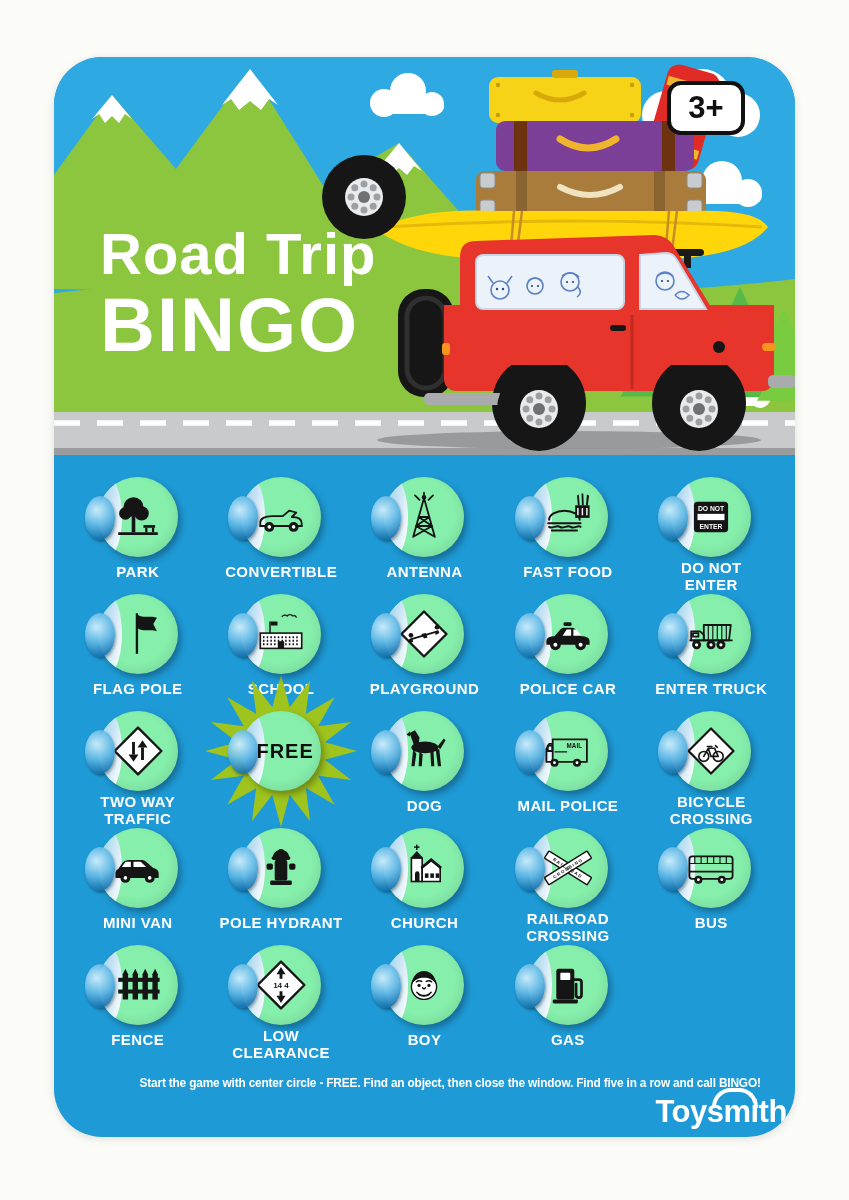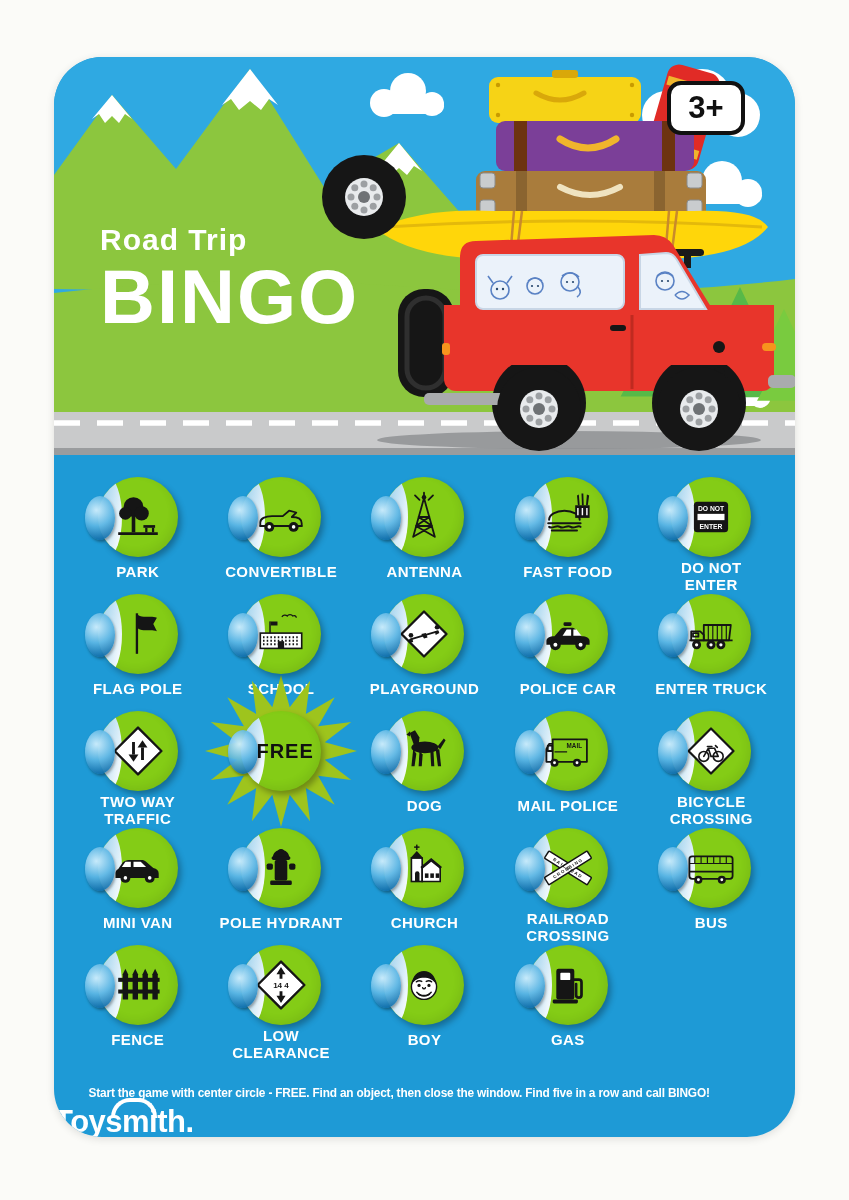--- a/index.html
+++ b/index.html
@@ -11,40 +11,40 @@
   }
   .card{
     position:absolute;left:54px;top:57px;width:741px;height:1080px;
     background:#1e9ad6;border-radius:48px;overflow:hidden;
     box-shadow:0 2px 8px rgba(0,0,0,.12);
   }
   
   .header-scene{position:absolute;left:0;top:0;width:741px;height:398px;}
   .scene-svg{position:absolute;left:0;top:0;}
   .title{position:absolute;left:46px;top:168px;color:#fff;line-height:1;}
-  .title-line1{font-size:30px;font-weight:bold;letter-spacing:1px;}
+  .title-line1{font-size:58px;font-weight:bold;letter-spacing:1px;}
   .title-line2{font-size:76px;font-weight:bold;letter-spacing:2px;margin-top:4px;}
   .age-badge{
     position:absolute;top:24px;right:50px;width:70px;height:46px;
     display:flex;align-items:center;justify-content:center;
     background:#fff;border:4px solid #111;border-radius:14px;
     font-size:31px;font-weight:bold;color:#111;
   }
   
   .grid{
     position:absolute;left:0;top:398px;width:741px;
     display:grid;grid-template-columns:repeat(5,1fr);
     grid-auto-rows:117px;padding:22px 12px 0;box-sizing:border-box;
   }
   .cell{display:flex;flex-direction:column;align-items:center;}
   .disc{position:relative;width:80px;height:80px;margin-bottom:6px;}
   .burst{position:absolute;left:-36px;top:-36px;width:152px;height:152px;z-index:0;}
   .circle{
     position:absolute;left:0;top:0;width:80px;height:80px;border-radius:50%;
-    background:#84cc16;overflow:hidden;z-index:1;
+    background:#86efac;overflow:hidden;z-index:1;
     box-shadow:3px 4px 6px rgba(0,0,0,.30), inset -3px -4px 8px rgba(0,0,0,.07);
   }
   .door{
     position:absolute;left:0;top:0;bottom:0;width:24px;
     background:linear-gradient(100deg,#8ccae9 0%,#c2e2f4 45%,#ffffff 95%);
     border-radius:0 60% 60% 0 / 0 50% 50% 0;
   }
   .icon{position:absolute;inset:0;display:flex;align-items:center;justify-content:center;}
   .icon svg{width:54px;height:54px;}
   .knob{
@@ -55,21 +55,21 @@
   .free-text{
     position:absolute;inset:0;display:none;align-items:center;justify-content:center;
     padding-left:8px;font-size:20px;font-weight:bold;letter-spacing:1px;color:#111;z-index:1;
   }
   .cell.free .free-text{display:flex;}
   .label{
     color:#fff;font-weight:bold;font-size:15px;line-height:1.18;
     text-align:center;letter-spacing:.4px;max-width:132px;
   }
   
-  .footer{position:absolute;left:0;bottom:0;width:741px;text-align:left;color:#fff;}
+  .footer{position:absolute;left:0;bottom:10px;width:741px;text-align:right;color:#fff;}
   .instructions{
     display:inline-block;white-space:nowrap;font-size:13.2px;font-weight:bold;
     letter-spacing:-.2px;transform:scaleX(.9);transform-origin:center;margin:0 0 6px;
   }
   .brand{position:relative;display:inline-block;font-size:31px;font-weight:bold;letter-spacing:-.5px;line-height:1;}
   .brand-arc{
     position:absolute;left:57px;top:-8px;width:38px;height:16px;
     border:4px solid #fff;border-bottom:none;border-radius:19px 19px 0 0;
   }
 </style>

